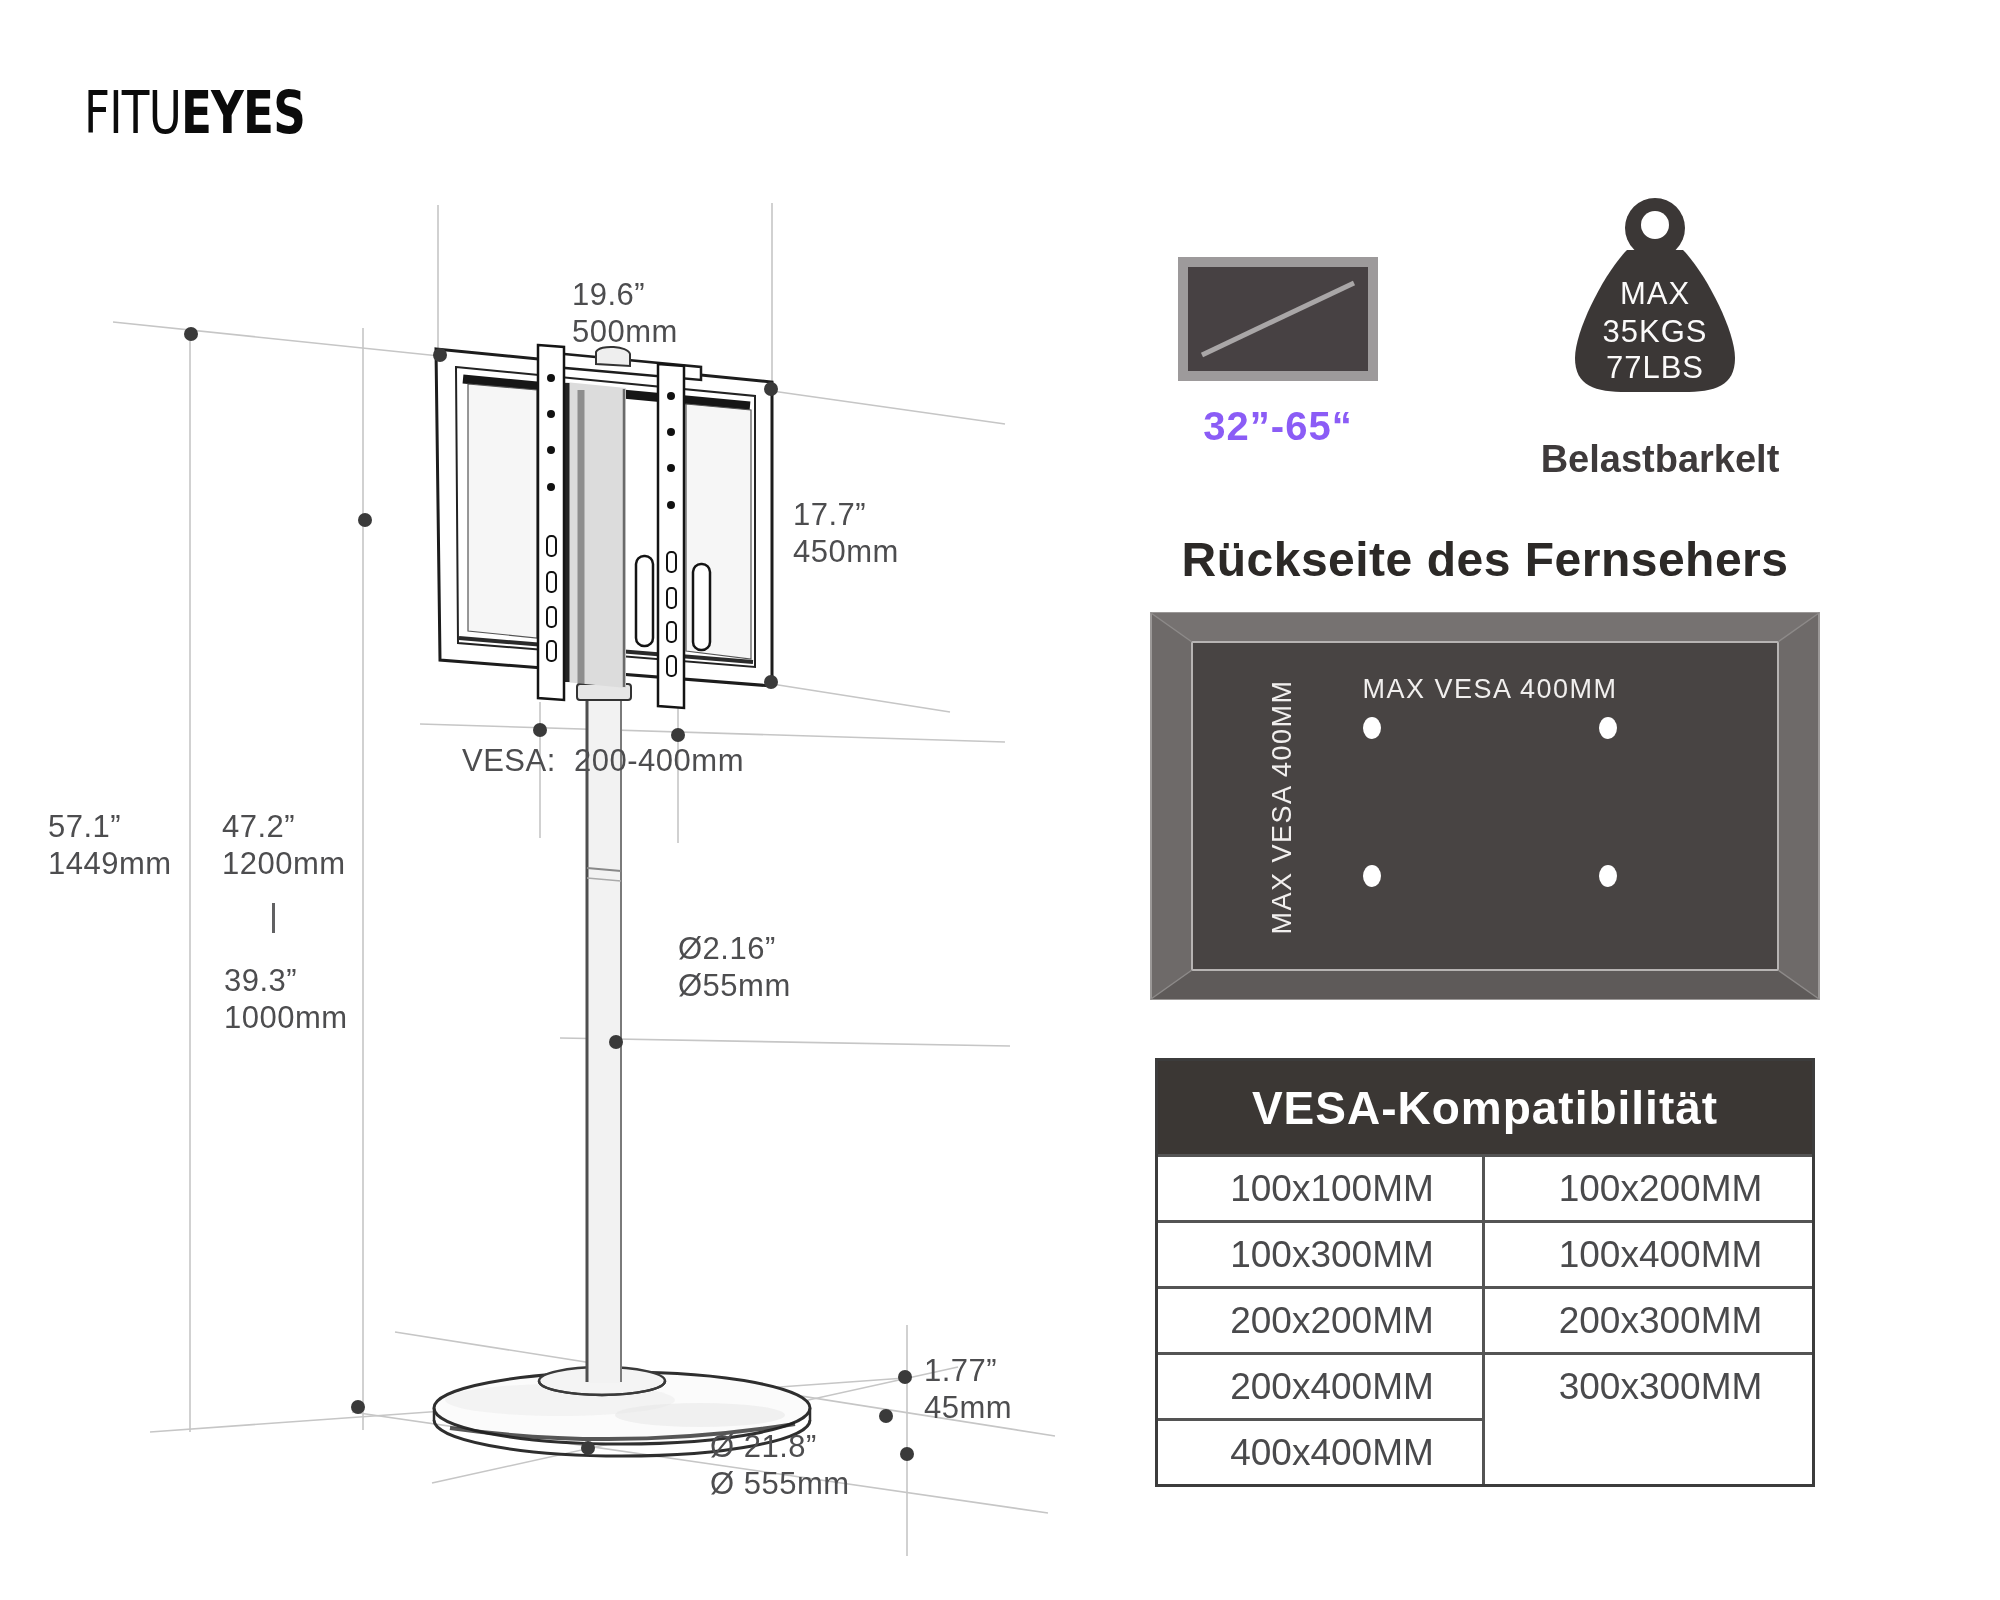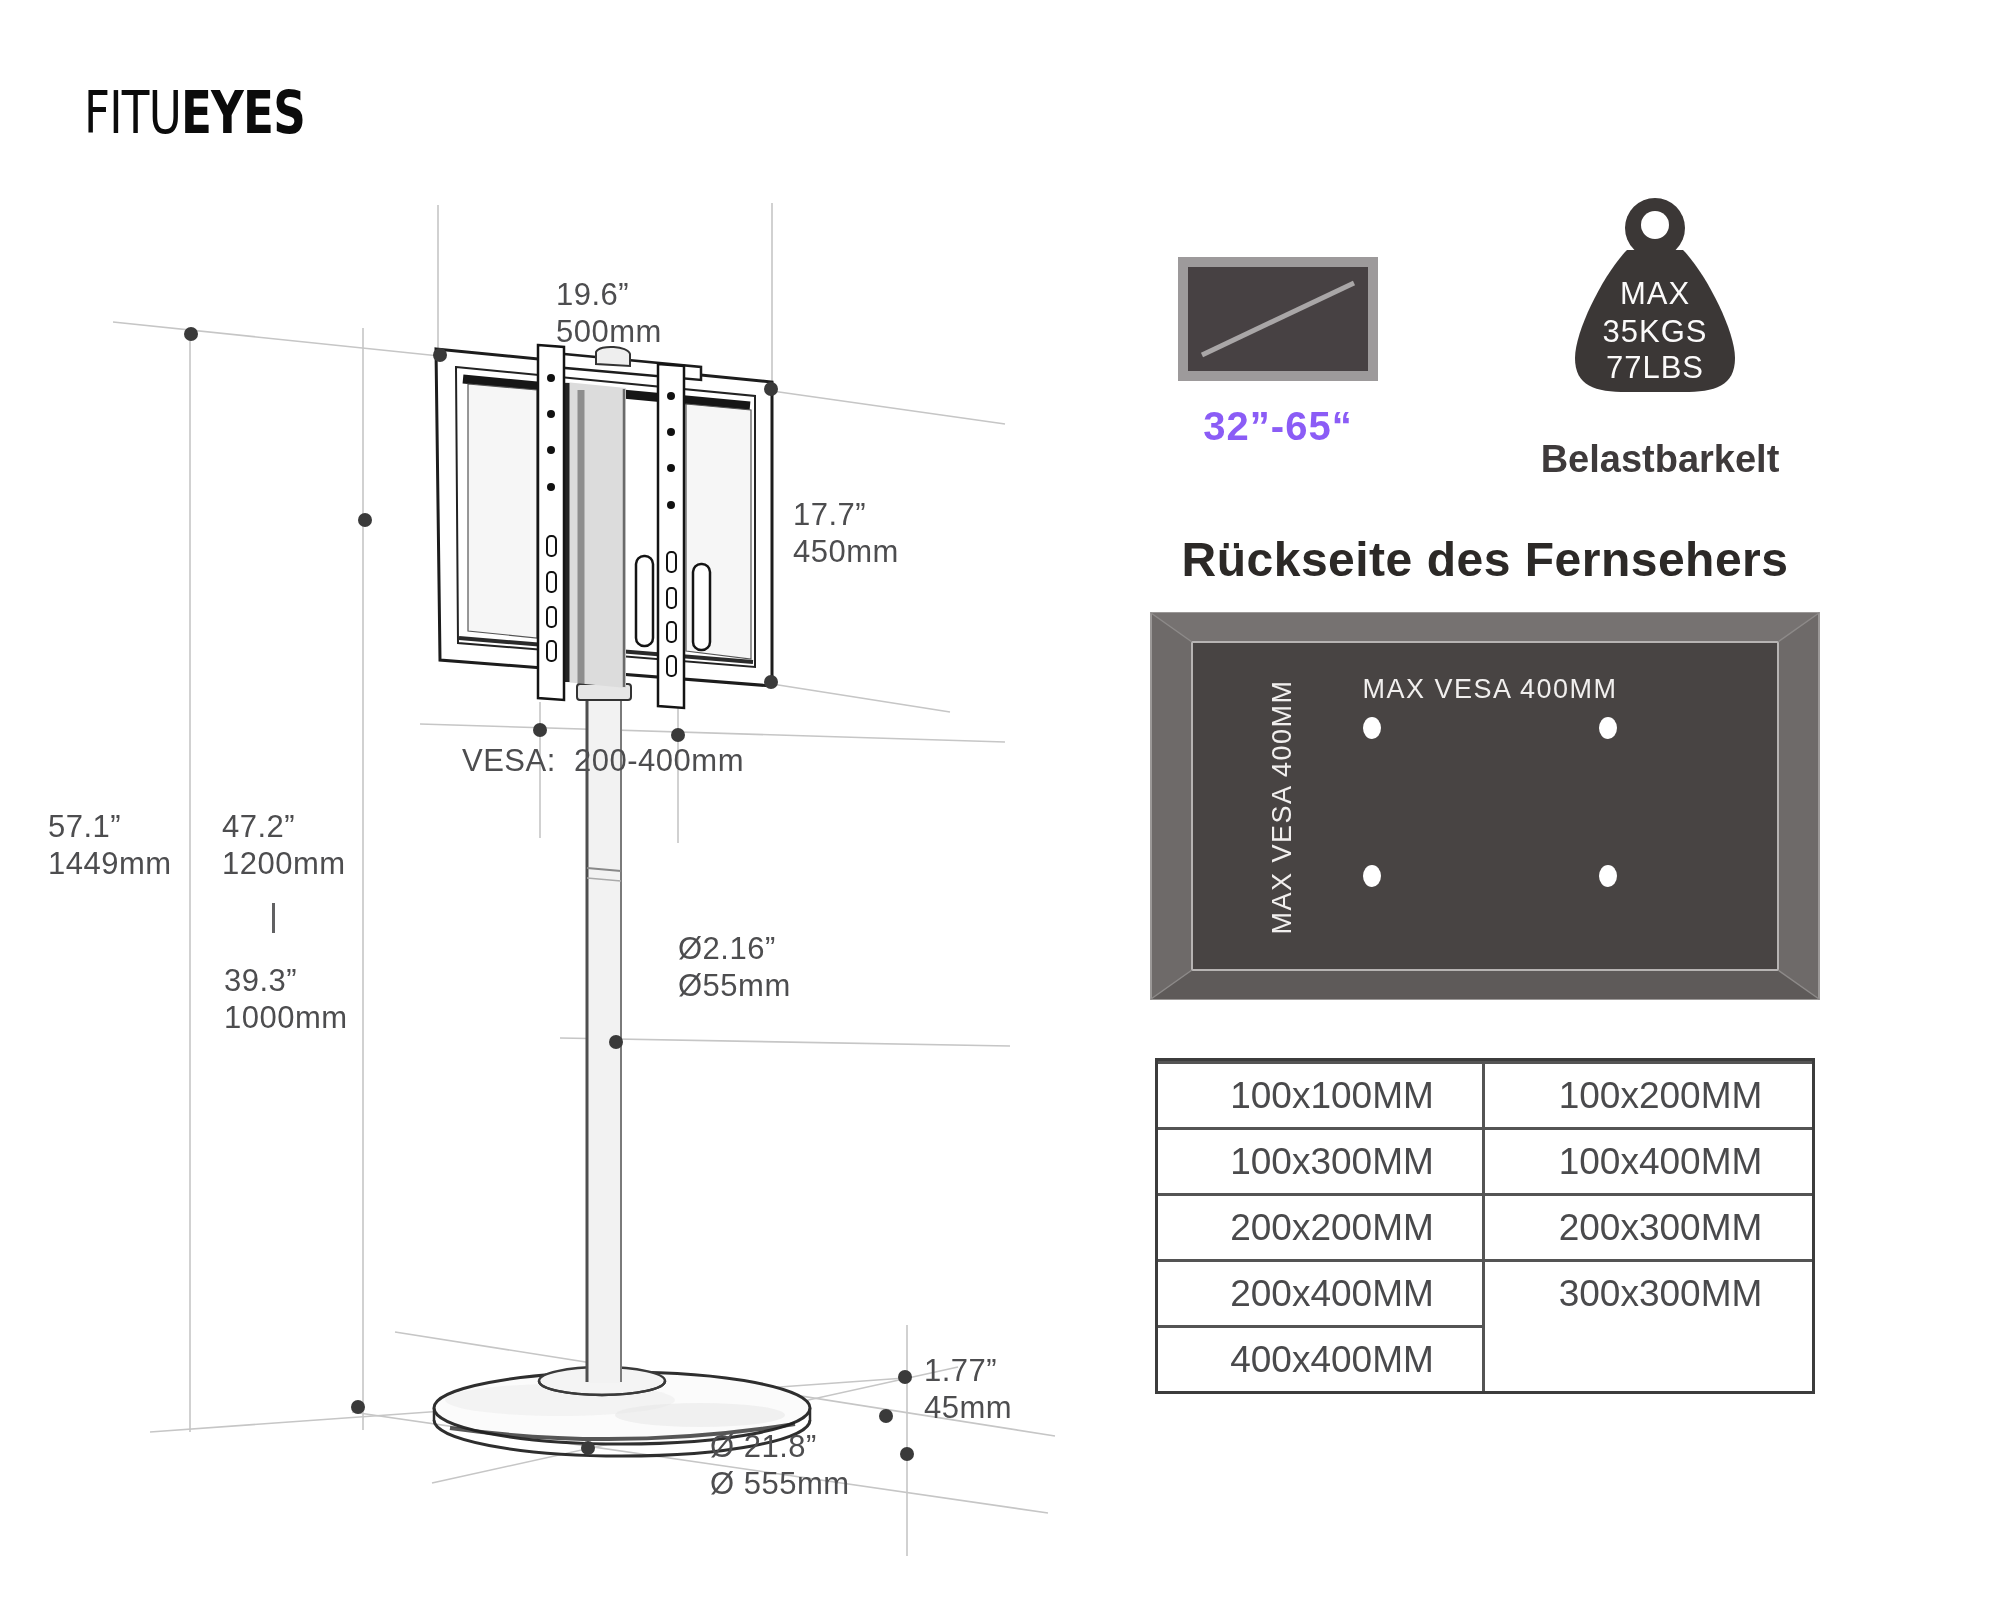--- a/index.html
+++ b/index.html
@@ -148,21 +148,21 @@
       <circle cx="678" cy="735" r="7"></circle>
         <circle cx="616" cy="1042" r="7"></circle>
       <circle cx="358" cy="1407" r="7"></circle>
         <circle cx="588" cy="1448" r="7"></circle>
       <circle cx="905" cy="1377" r="7"></circle>
         <circle cx="886" cy="1416" r="7"></circle>
       <circle cx="907" cy="1454" r="7"></circle>
     </g>
   </svg>
 
-  <div class="dim" style="left:556px;top:276px">
+  <div class="dim" style="left:572px;top:276px">
     <div>19.6”</div>
     <div>500mm</div>
   </div>
   <div class="dim" style="left:793px;top:496px">
     <div>17.7”</div>
     <div>450mm</div>
   </div>
   <div class="dim pre" style="left:462px;top:742px">VESA:  200-400mm</div>
   <div class="dim" style="left:48px;top:808px">
     <div>57.1”</div>
@@ -221,20 +221,21 @@
     <text transform="translate(141,195) rotate(-90)" text-anchor="middle">MAX VESA 400MM</text>
     <g fill="#ffffff">
       <ellipse cx="222" cy="116" rx="9" ry="11"></ellipse>
       <ellipse cx="458" cy="116" rx="9" ry="11"></ellipse>
       <ellipse cx="222" cy="264" rx="9" ry="11"></ellipse>
       <ellipse cx="458" cy="264" rx="9" ry="11"></ellipse>
     </g>
   </svg>
 
   <div class="vesa-table">
+    <div class="vt-header">VESA-Kompatibilität</div>
     <div class="vt-grid">
       <div class="vt-cell">100x100MM</div>
       <div class="vt-cell">100x200MM</div>
       <div class="vt-cell">100x300MM</div>
       <div class="vt-cell">100x400MM</div>
       <div class="vt-cell">200x200MM</div>
       <div class="vt-cell">200x300MM</div>
       <div class="vt-cell">200x400MM</div>
       <div class="vt-cell">300x300MM</div>
       <div class="vt-cell">400x400MM</div>

